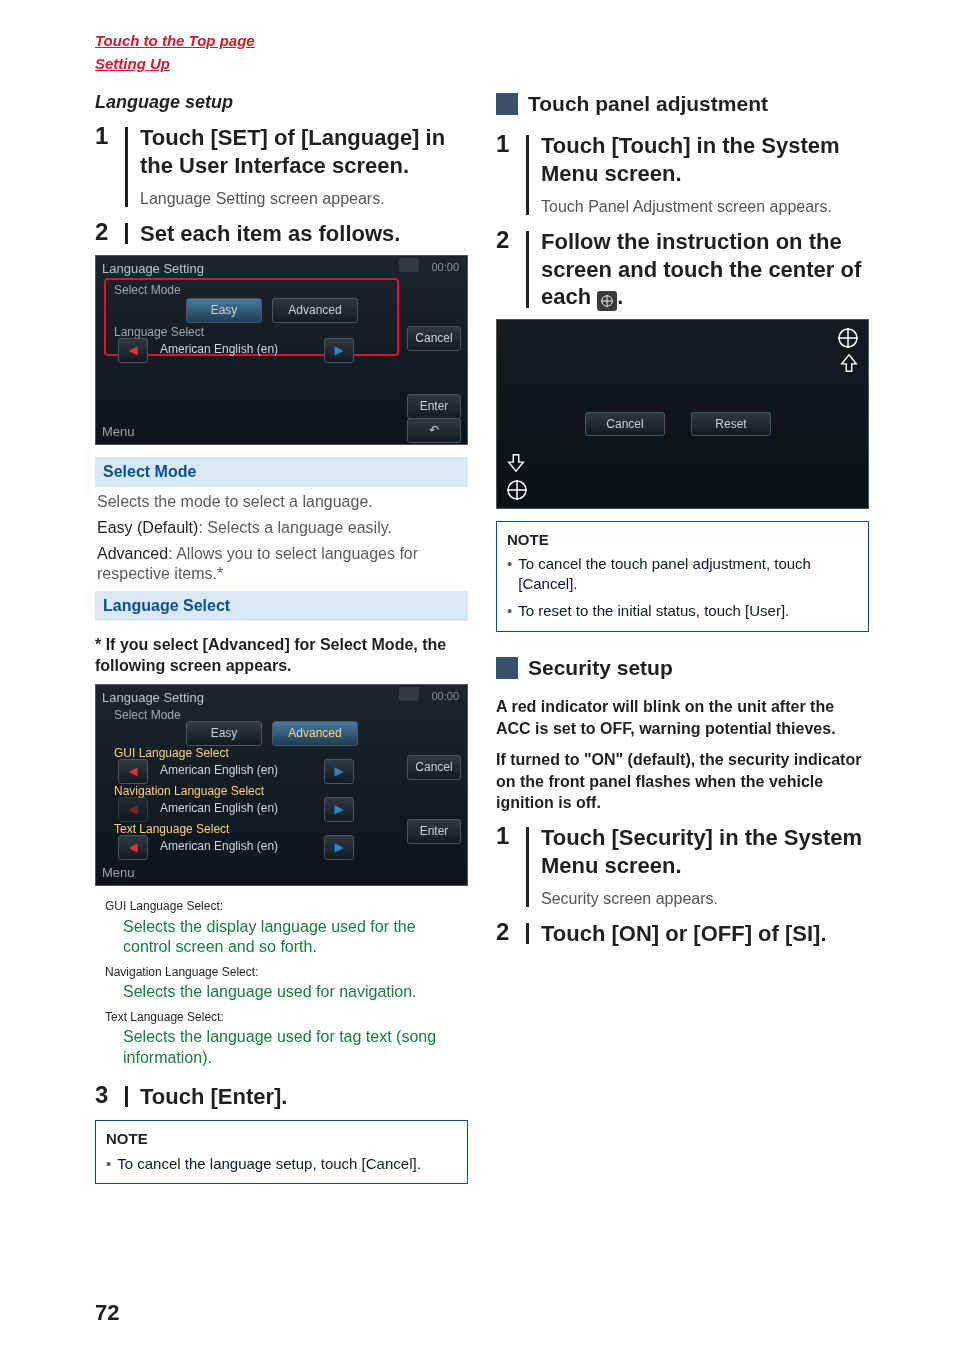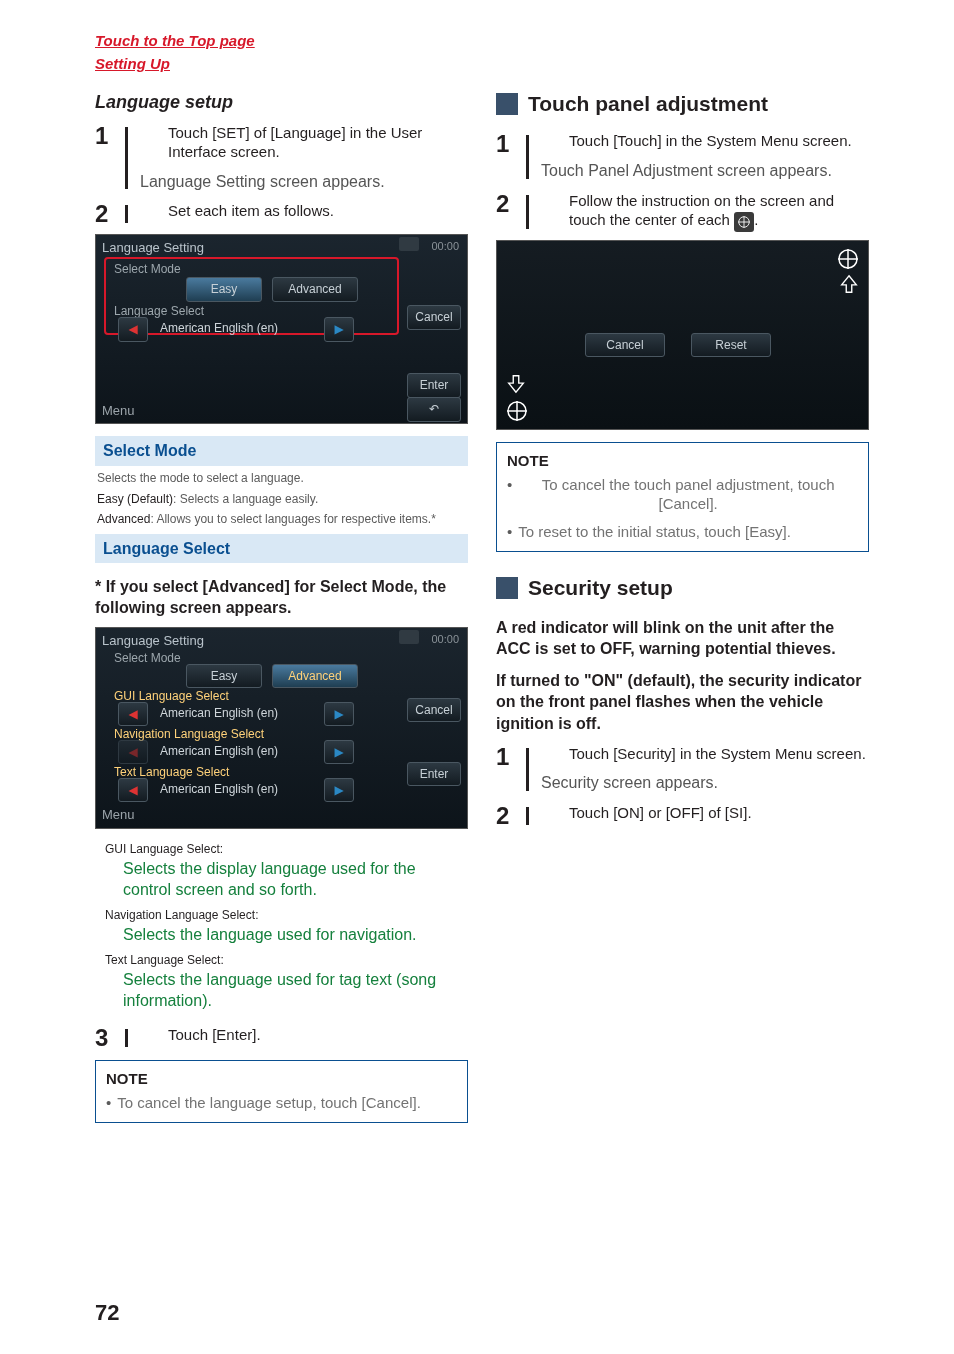--- a/index.html
+++ b/index.html
@@ -51,24 +51,23 @@
   .step-bar {
     width: 3px;
     background: #231f20;
     align-self: stretch;
     margin-top: 3px;
     margin-bottom: 3px;
     margin-right: 4px;
   }
   .step-text { flex: 1; }
   .step-title {
-    font-weight: 400;
-    font-size: 15px;
+    font-weight: 700;
+    font-size: 22px;
     line-height: 1.25;
-    margin-left: 28px;
   }
   .step-sub {
     color: #555;
     font-size: 16px;
     margin-top: 10px;
     line-height: 1.3;
   }
   .screenshot {
     width: 100%;
     margin: 8px 0 12px 0;
@@ -76,21 +75,21 @@
   .subhead-bar {
     background: #d9e8f5;
     color: #0a4f90;
     font-weight: 700;
     padding: 4px 8px;
     font-size: 16px;
     margin-top: 6px;
   }
   .body-text {
     color: #5b5b5b;
-    font-size: 12px;
+    font-size: 16px;
     margin: 5px 2px 4px 2px;
     line-height: 1.3;
   }
   .body-text .bold-black { color: #231f20; }
   .bold-black { color: #231f20; font-weight:400; }
   .asterisk-note {
     font-weight: 700;
     font-size: 16px;
     margin: 14px 0 8px 0;
     line-height: 1.3;
@@ -103,26 +102,25 @@
     padding: 8px 10px 10px 10px;
     margin-top: 10px;
     font-size: 15px;
   }
   .note-box .note-title {
     font-weight: 700;
     color: #231f20;
     margin-bottom: 4px;
   }
   .note-box .note-item {
-    color: #737373;
+    color: #0f172a;
     display: flex;
     gap: 6px;
     margin-top: 2px;
     line-height: 1.3;
-    text-align: center;
   }
   .note-box .note-item::before { content: "•"; color:#5b5b5b; }
   .section-header {
     display: flex;
     align-items: center;
     gap: 10px;
     margin-bottom: 14px;
   }
   .section-header .sq {
     width: 22px; height: 22px;
@@ -388,21 +386,21 @@
           </svg>
       </div>
     </div>
 
     <div class="note-box">
       <div class="note-title">NOTE</div>
       <div class="note-item">
           <span>To cancel the touch panel adjustment, touch [Cancel].</span>
         </div>
       <div class="note-item" style="margin-top:8px;">
-          <span>To reset to the initial status, touch [Easy].</span>
+          <span>To reset to the initial status, touch [User].</span>
         </div>
     </div>
 
     <div class="section-header" style="margin-top:22px;">
       <div class="sq"></div>
       <div class="txt">Security setup</div>
     </div>
 
     <div class="para">A red indicator will blink on the unit after the ACC is set to OFF, warning potential thieves.</div>
     <div class="para">If turned to "ON" (default), the security indicator on the front panel flashes when the vehicle ignition is off.</div>

